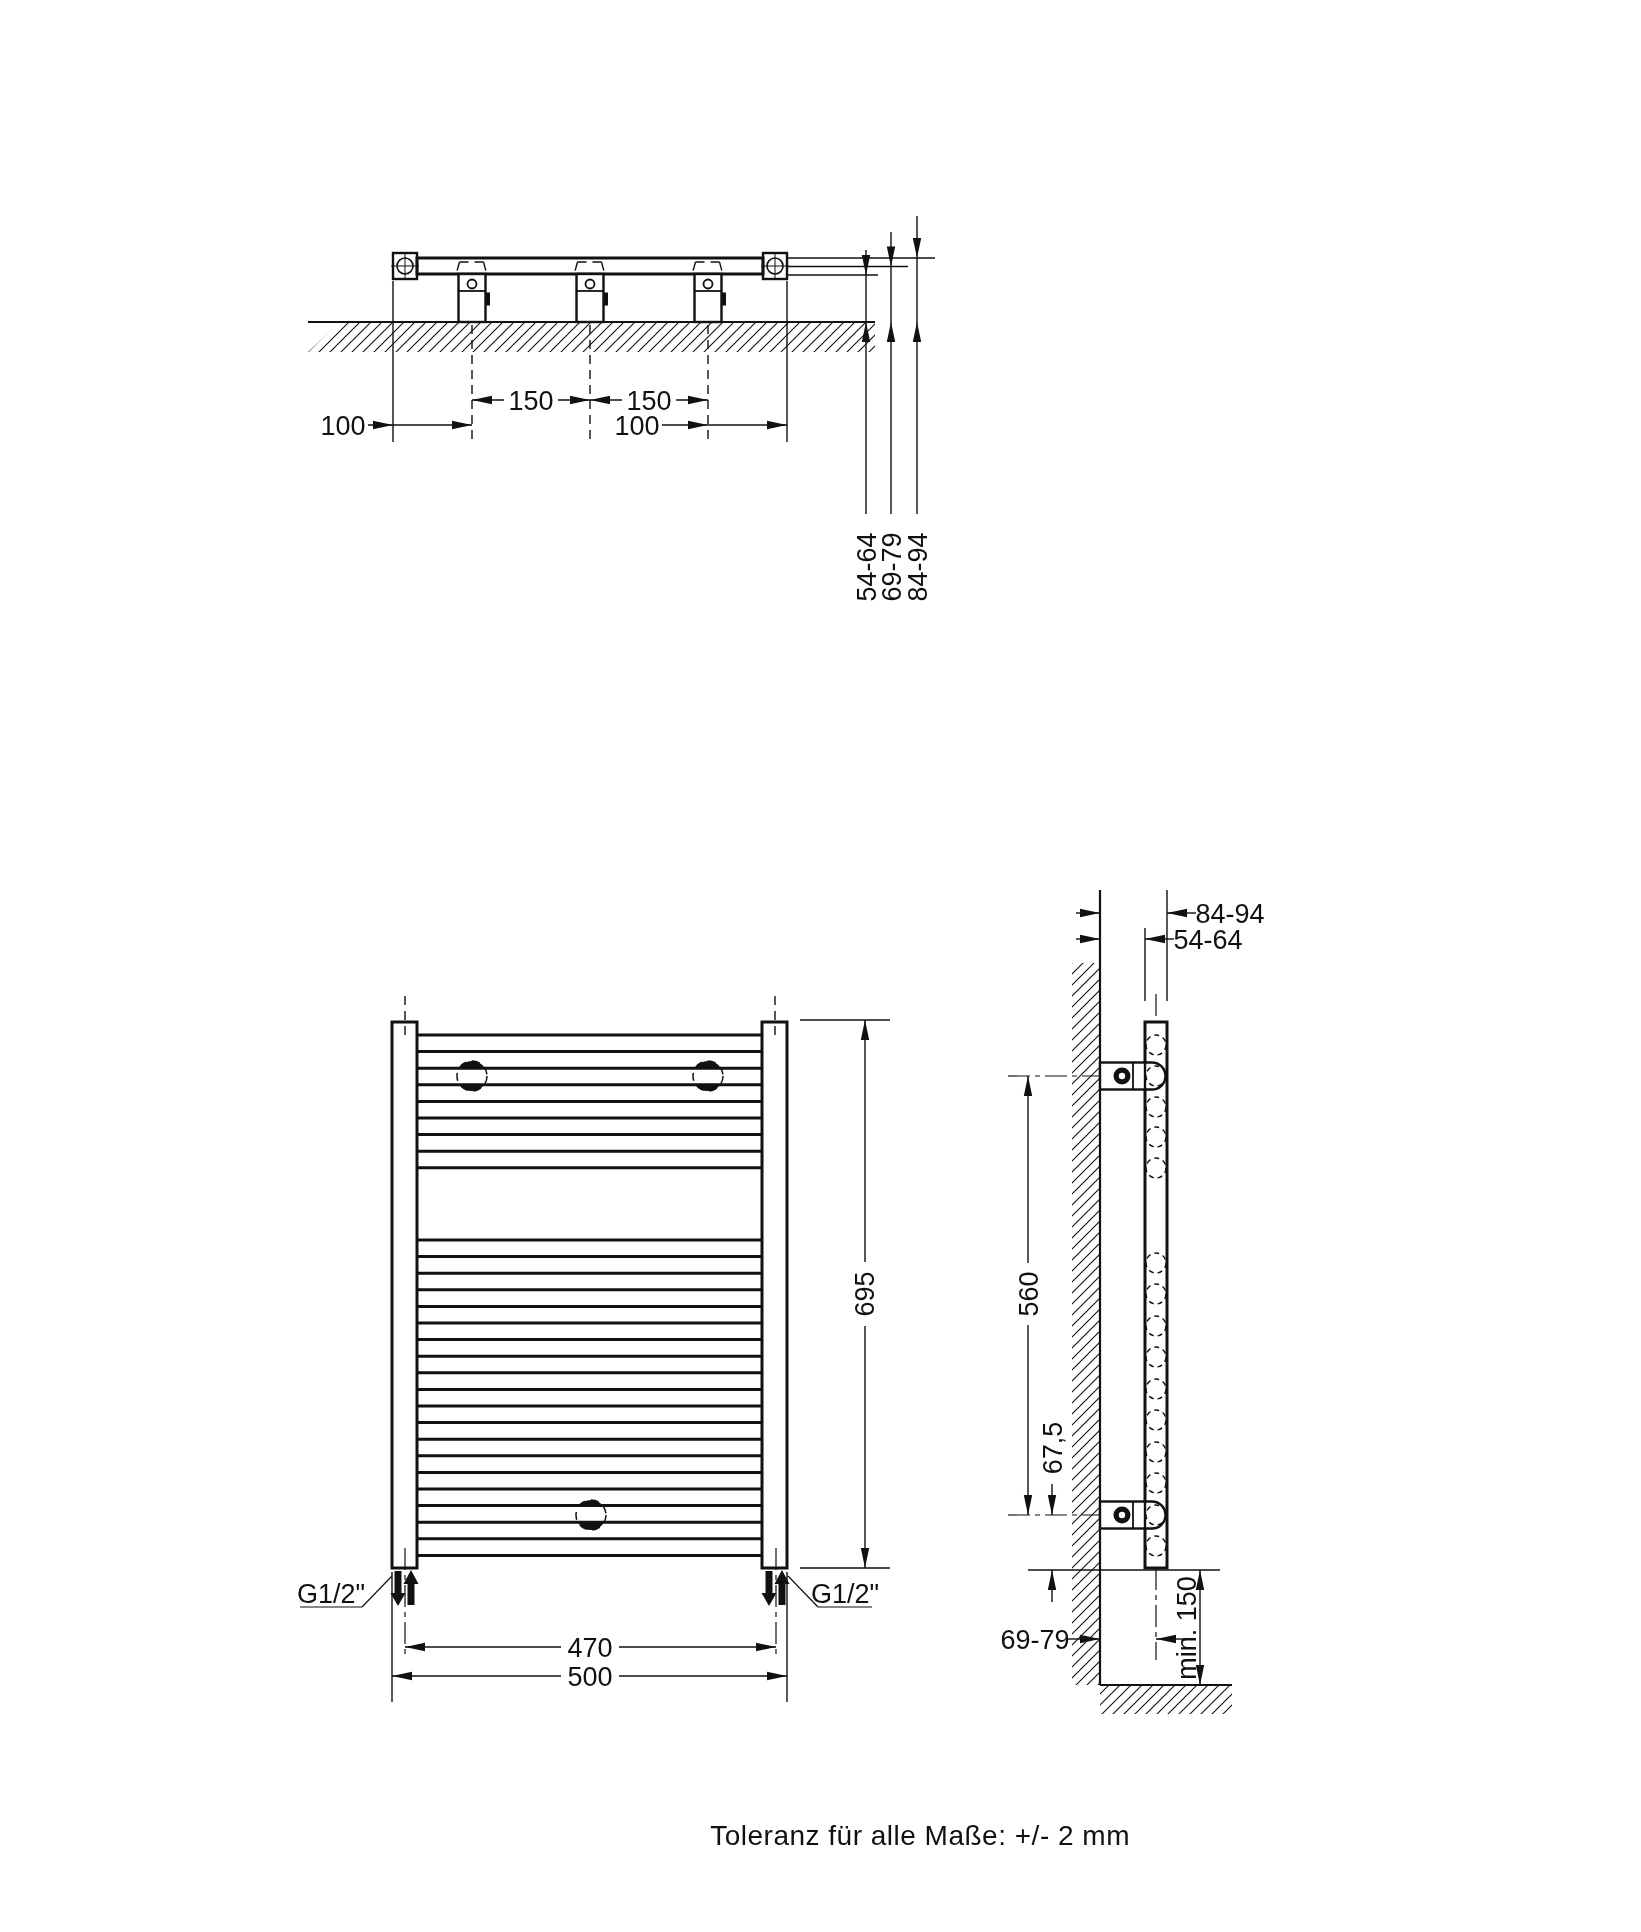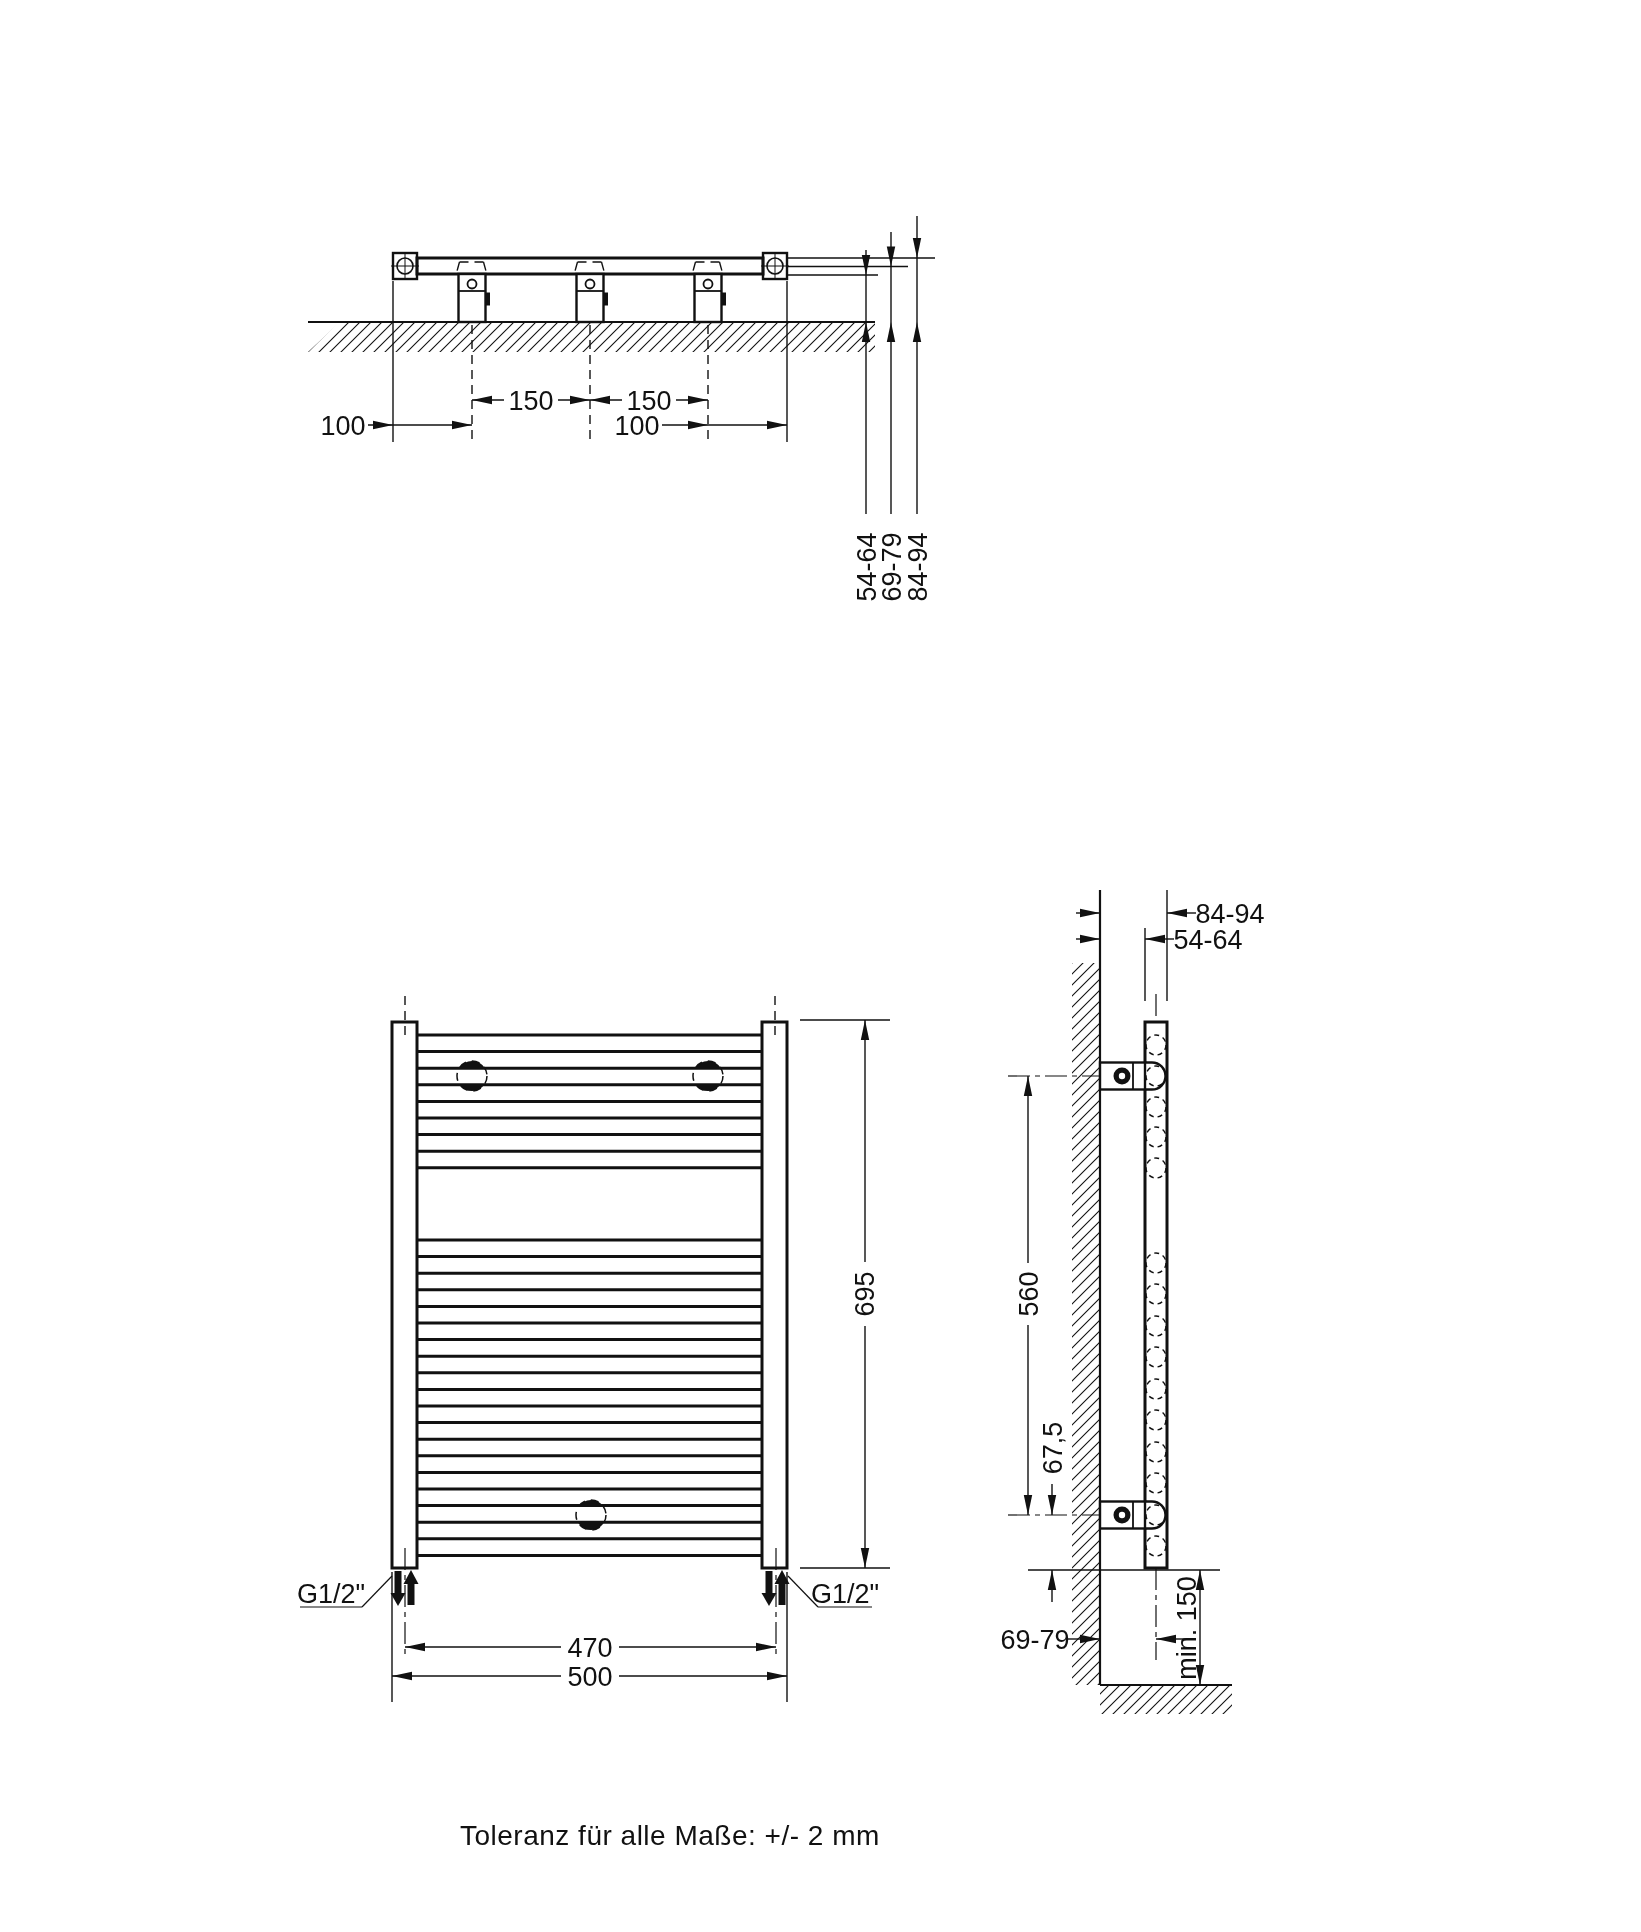--- a/index.html
+++ b/index.html
@@ -1,18 +1,18 @@
 <!DOCTYPE html>
 <html><head>
 <meta charset="utf-8">
 <style>
   html,body{margin:0;padding:0;background:#fff;}
   #canvas{position:relative;width:1641px;height:1932px;background:#ffffff;overflow:hidden;
           font-family:"Liberation Sans",sans-serif;}
-  #tol-note{position:absolute;left:460px;top:1820px;width:670px;text-align:left;
+  #tol-note{position:absolute;left:460px;top:1820px;width:670px;text-align:right;
             font-size:28px;color:#111;letter-spacing:0.5px;}
   svg text{fill:#111;}
 </style>
 </head>
 <body>
 
 <div id="canvas">
   <svg id="dwg" xmlns="http://www.w3.org/2000/svg" width="1641" height="1932" viewBox="0 0 1641 1932">
     <defs>
       <pattern id="hp" width="11" height="11" patternUnits="userSpaceOnUse">

